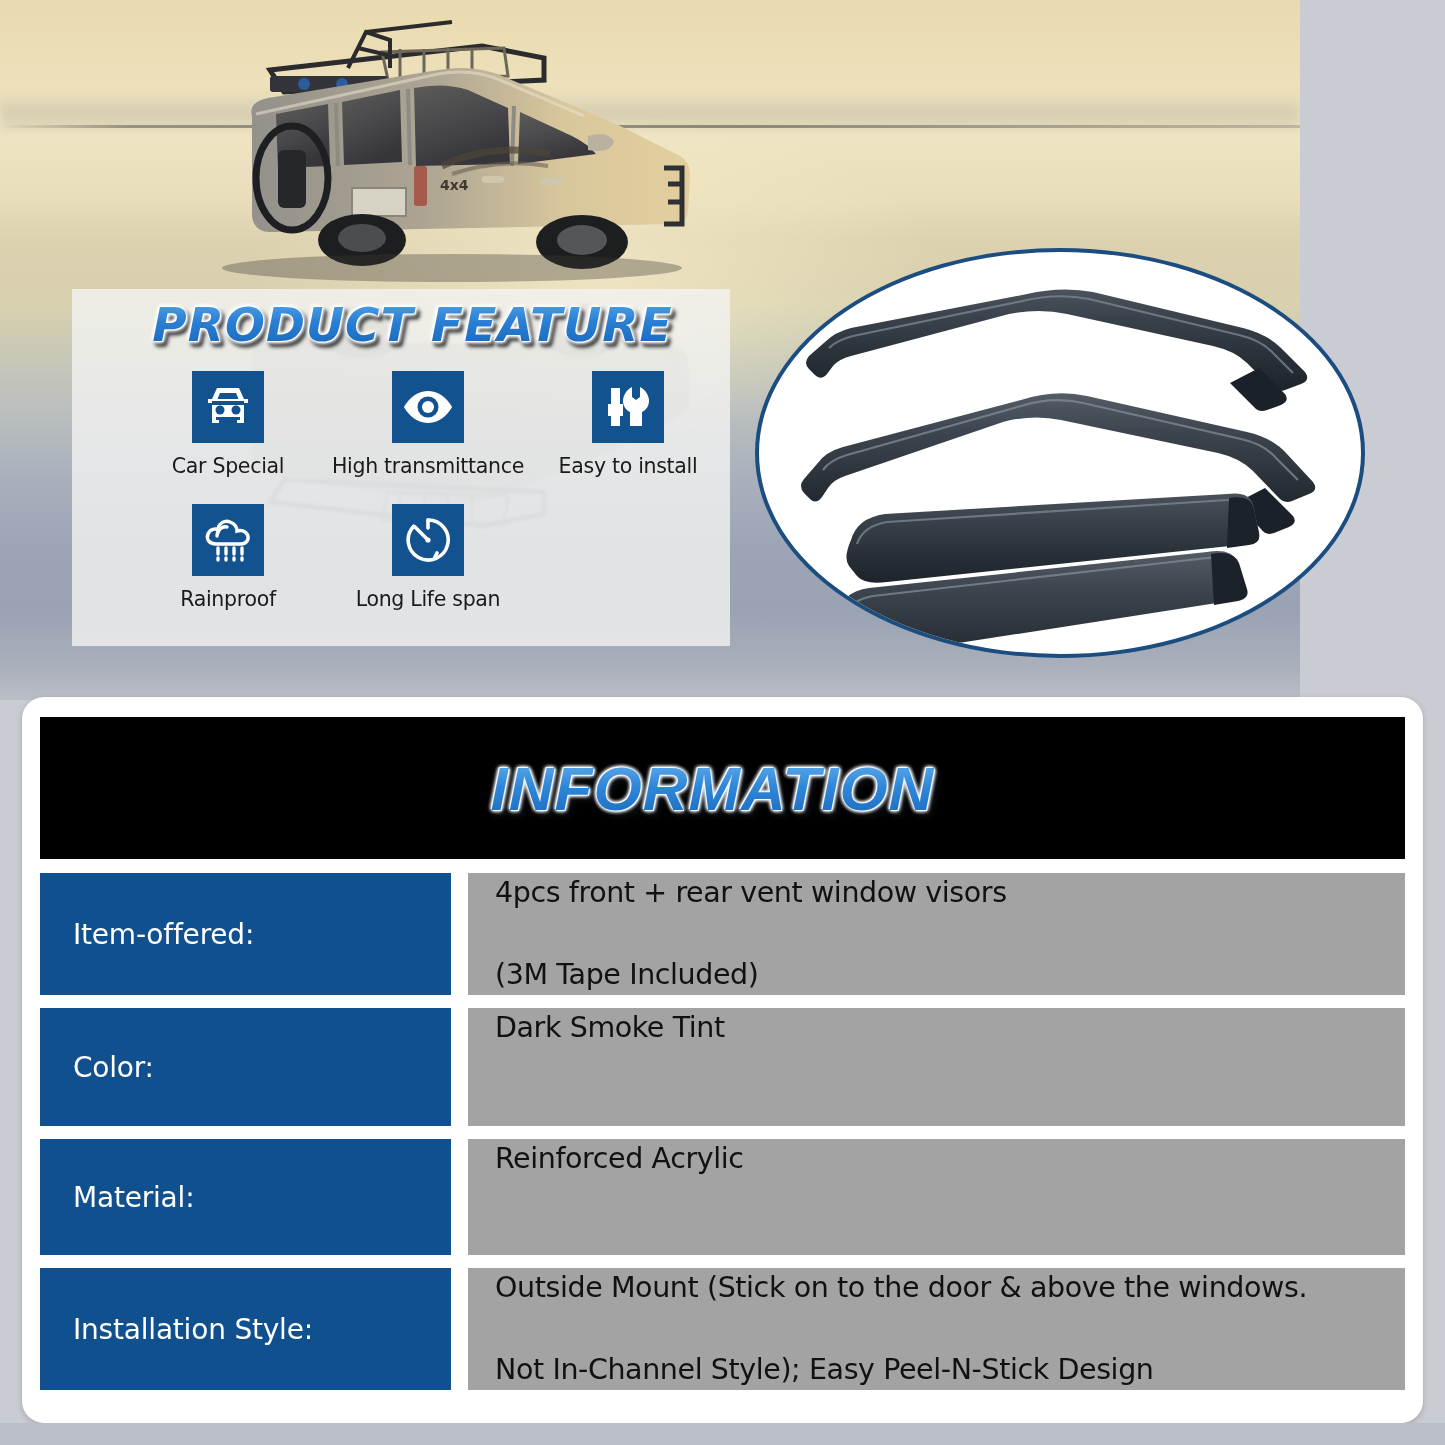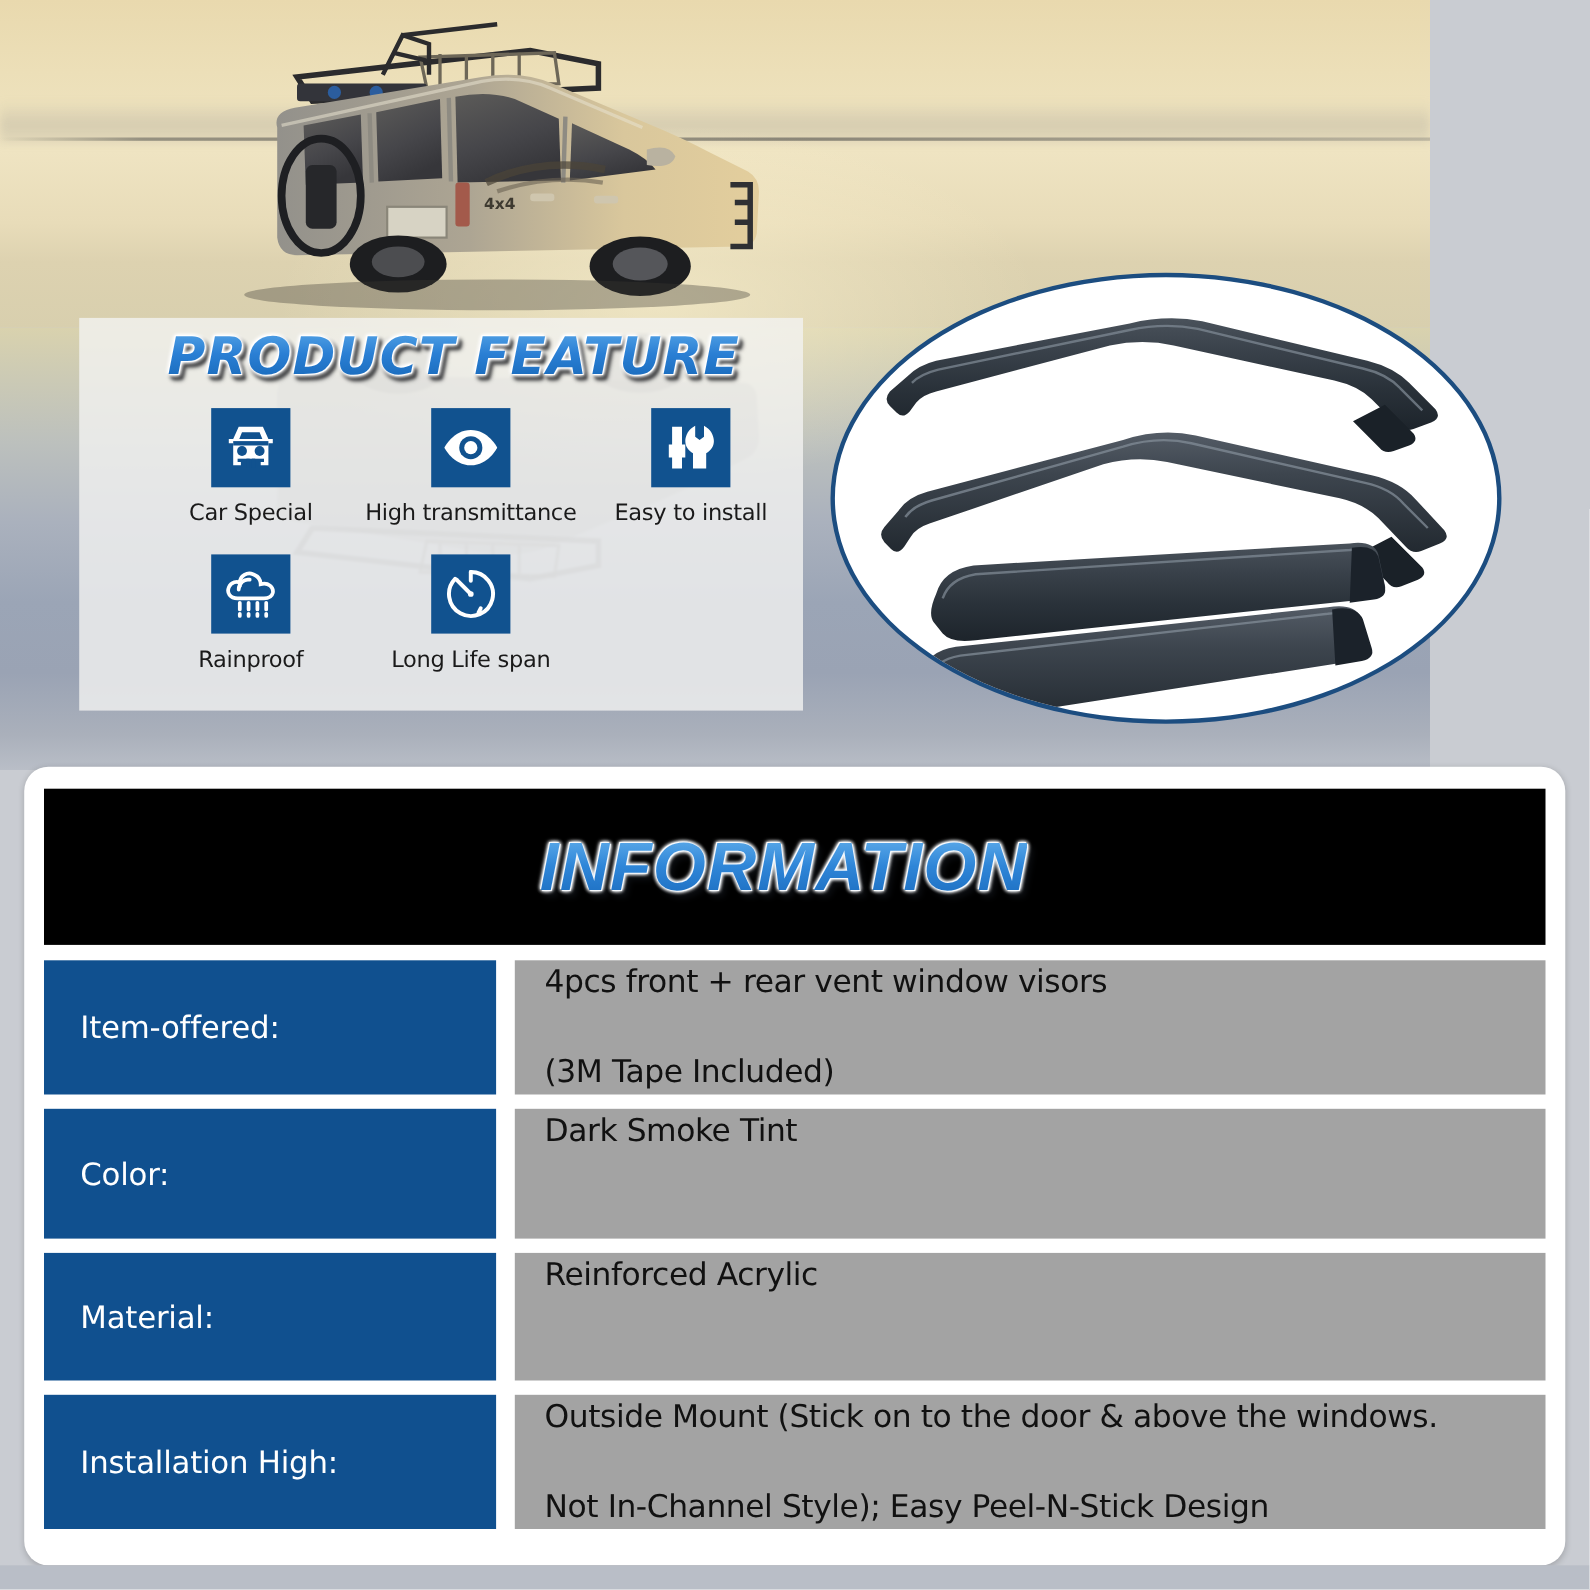--- a/index.html
+++ b/index.html
@@ -494,21 +494,21 @@
       </div>
 
       <div class="spec-row r3">
         <div class="spec-key">Material:</div>
         <div class="spec-val">
           <span class="spec-val-line">Reinforced Acrylic</span>
         </div>
       </div>
 
       <div class="spec-row r4">
-        <div class="spec-key">Installation High:</div>
+        <div class="spec-key">Installation Style:</div>
         <div class="spec-val">
           <span class="spec-val-line">Outside Mount (Stick on to the door &amp; above the windows.</span>
           <span class="spec-val-line">Not In-Channel Style); Easy Peel-N-Stick Design</span>
         </div>
       </div>
 
     </div>
   </div>
 
   <div class="bottom-strip"></div>

